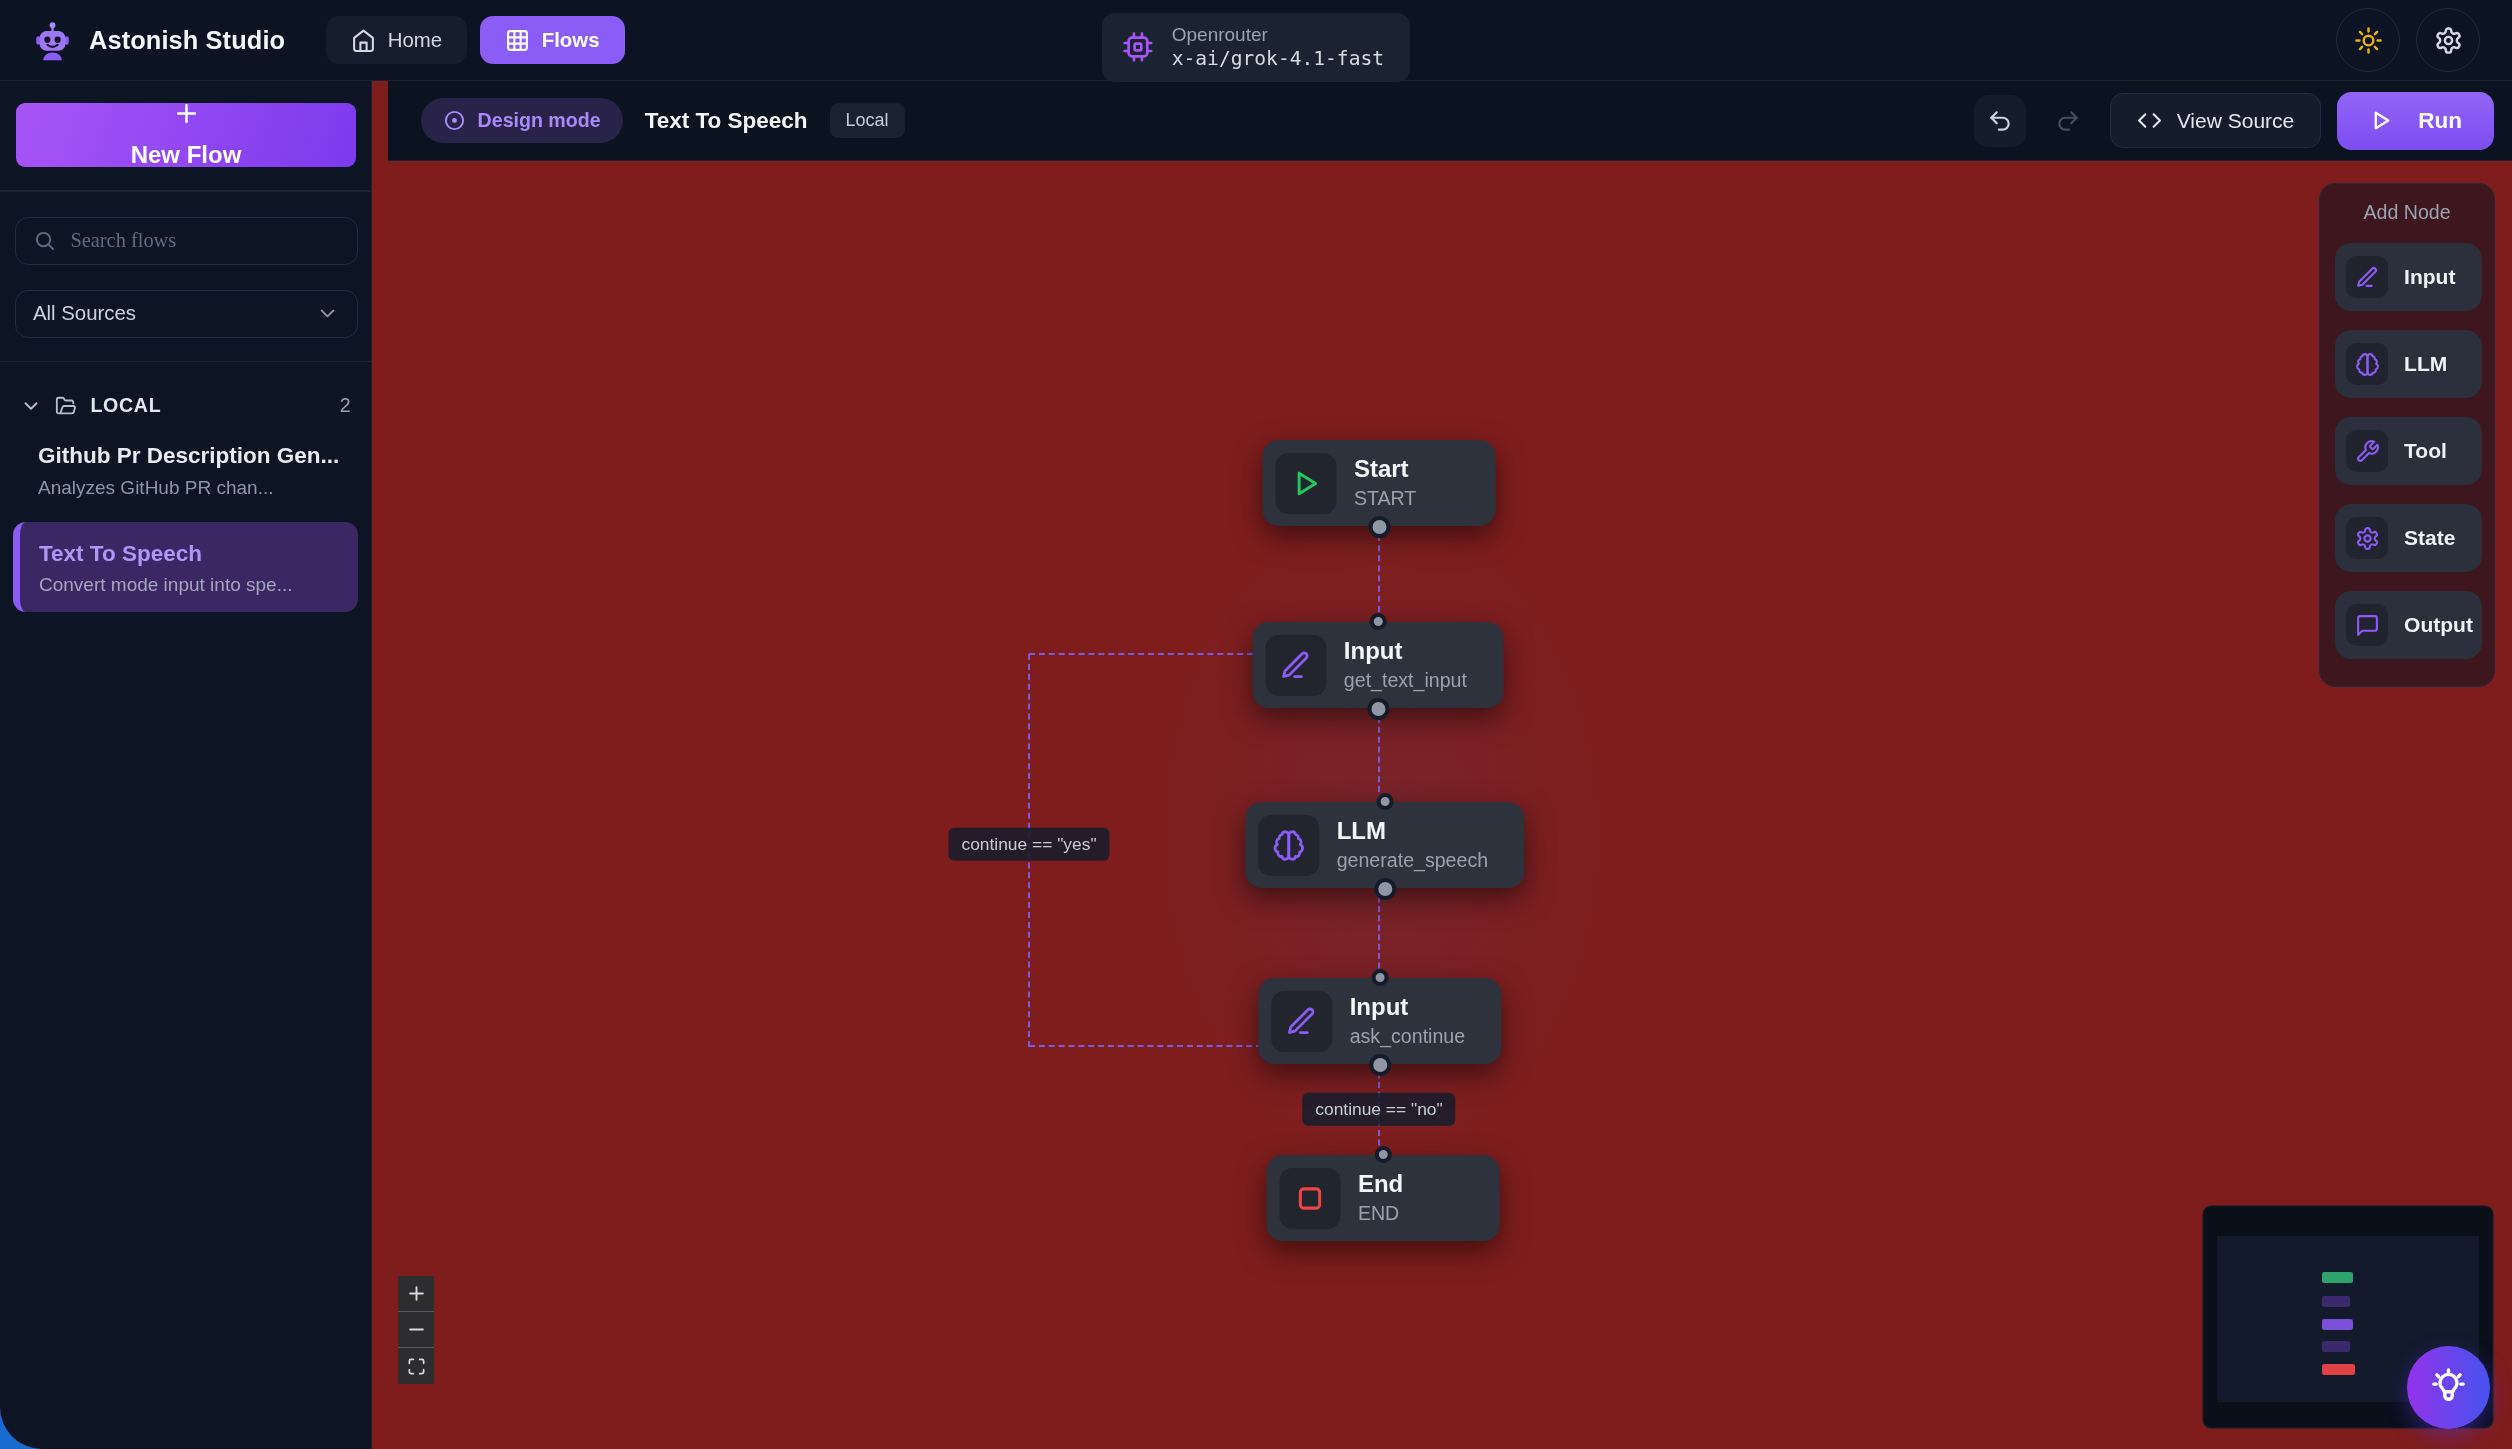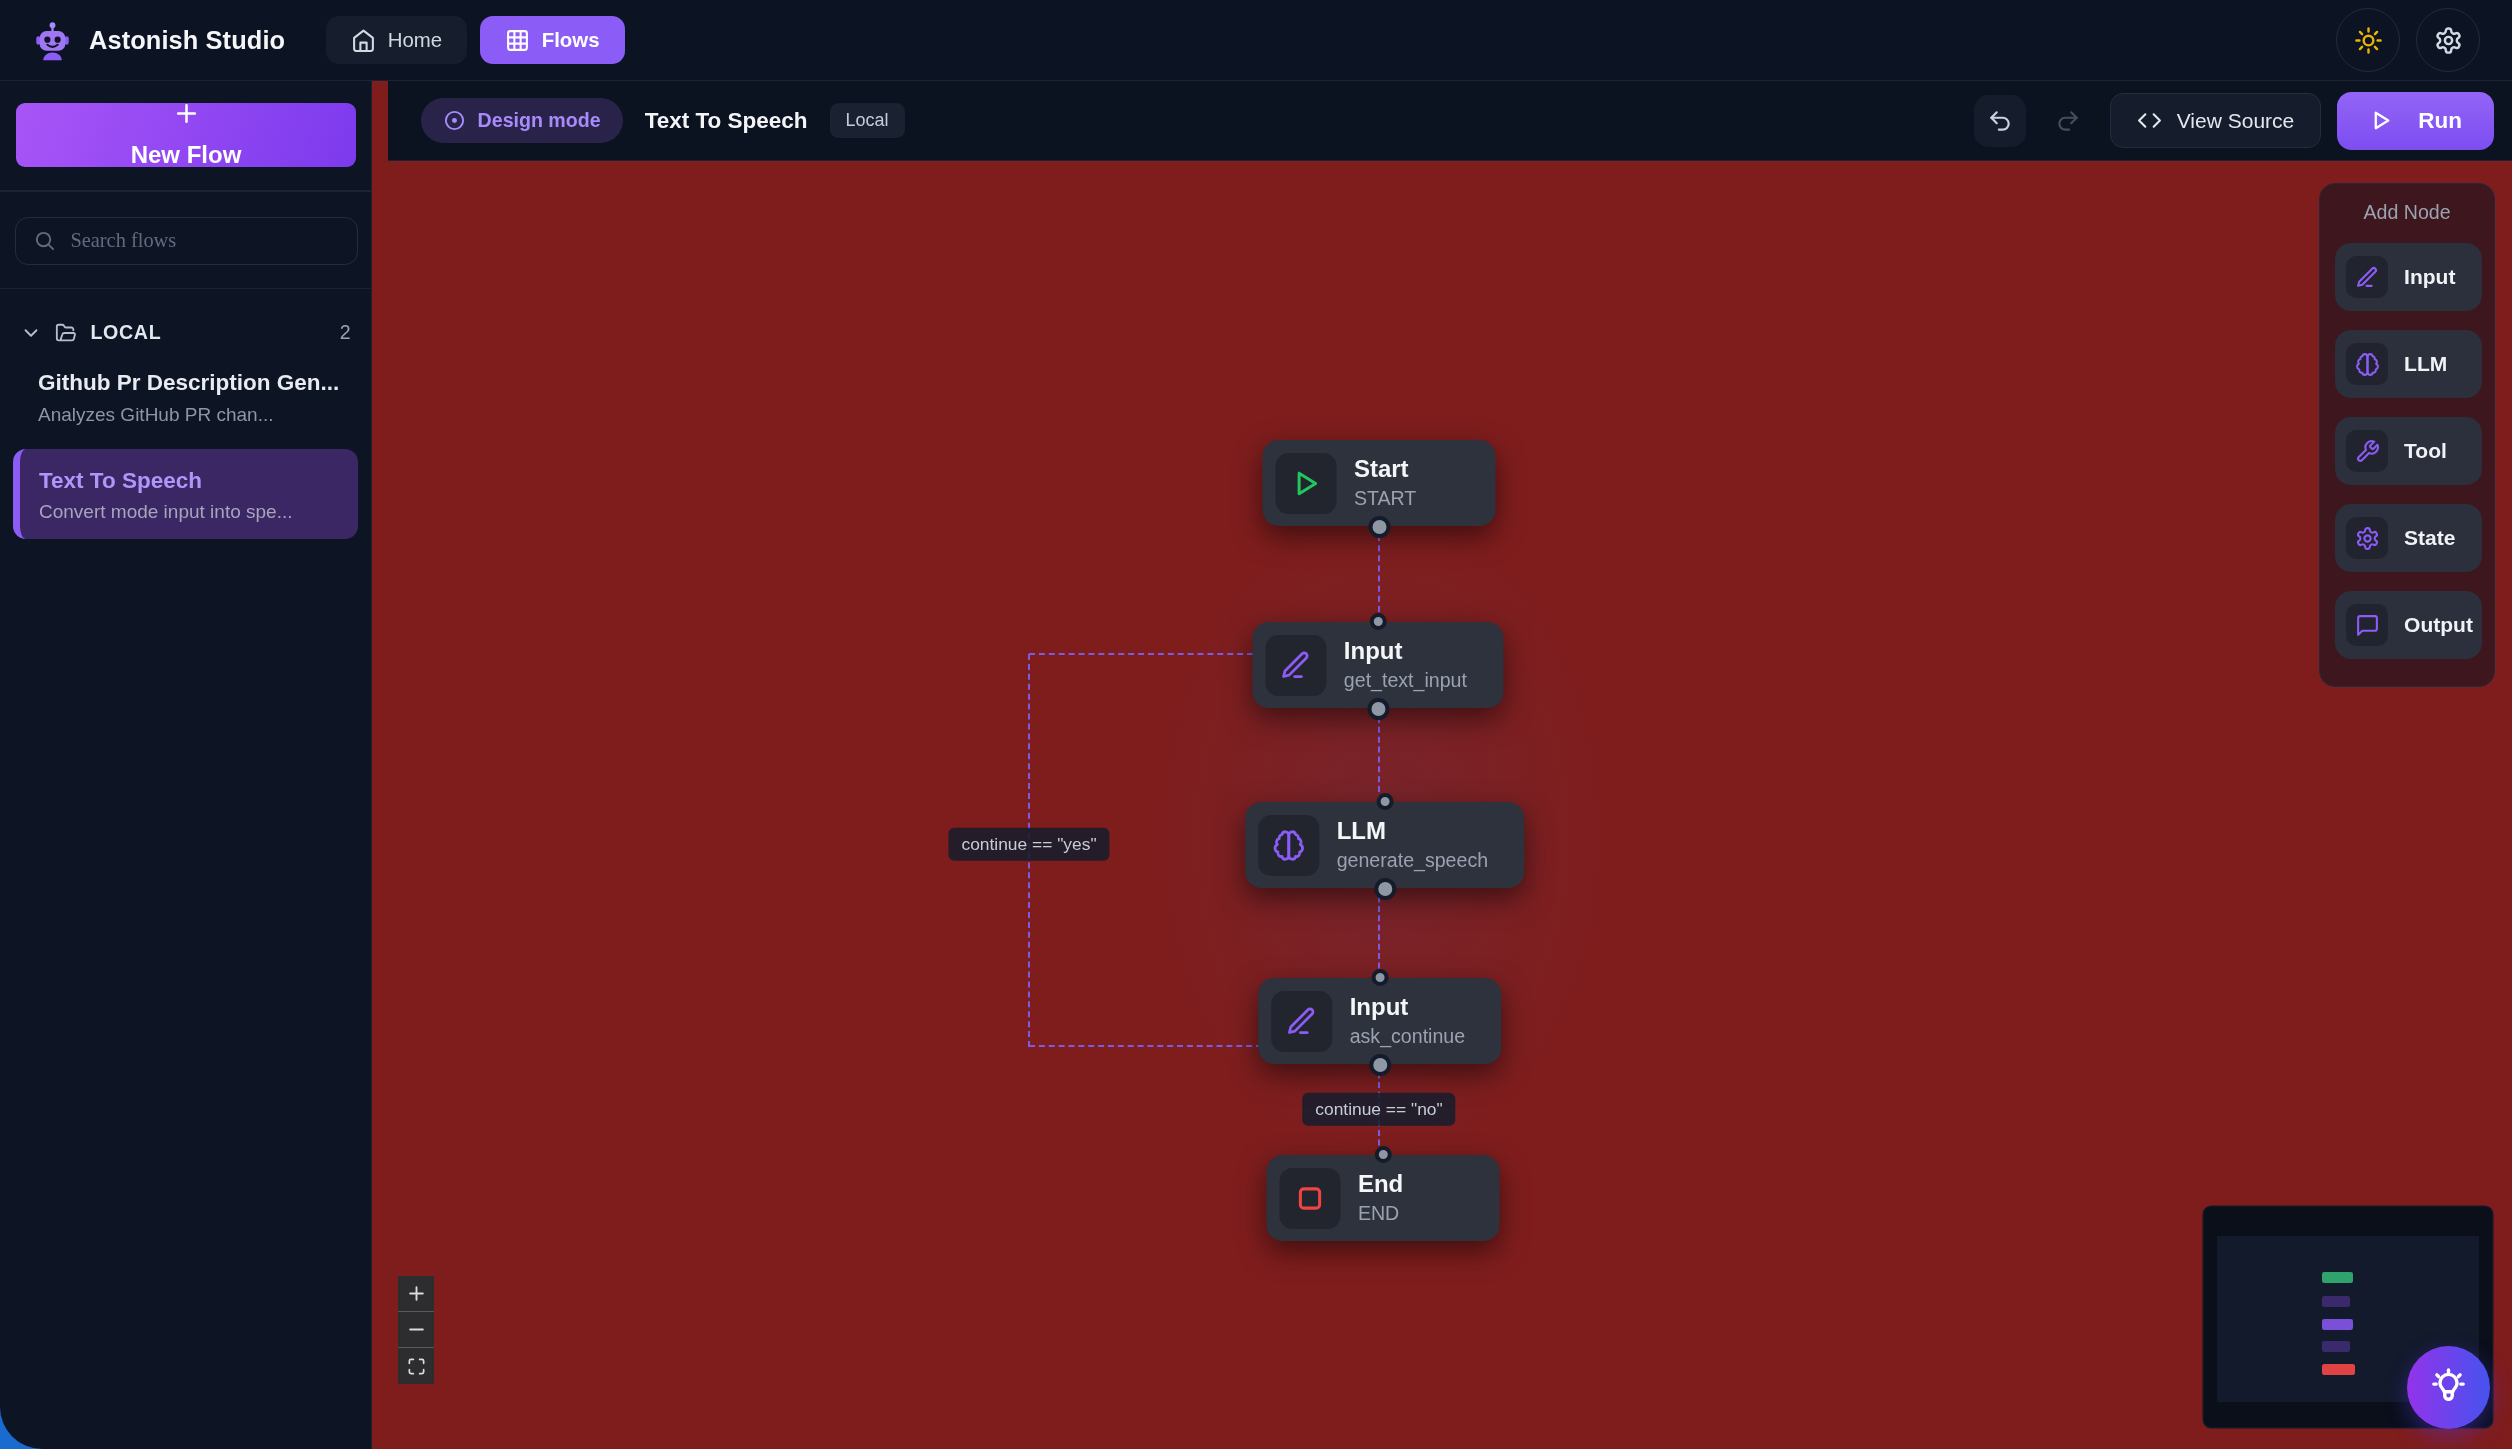--- a/index.html
+++ b/index.html
@@ -238,20 +238,33 @@
         <span>
           <svg viewBox="0 0 24 24" fill="none" stroke="#ffffff" stroke-width="2" stroke-linecap="round" stroke-linejoin="round">
             <rect x="3" y="3" width="18" height="18" rx="2"></rect>
               <path d="M3 9h18M3 15h18M9 3v18M15 3v18"></path>
           </svg>
         </span>
         <span>Flows</span>
       </div>
     </nav>
 
+    <div class="model-chip">
+      <span>
+        <svg width="32" height="32" viewBox="0 0 24 24" fill="none" stroke="#a855f7" stroke-width="2" stroke-linecap="round">
+          <rect x="5" y="5" width="14" height="14" rx="2.5"></rect>
+          <rect x="9.5" y="9.5" width="5" height="5" rx="1"></rect>
+          <path d="M9 2v3M15 2v3M9 19v3M15 19v3M2 9h3M2 15h3M19 9h3M19 15h3"></path>
+        </svg>
+      </span>
+      <span class="txt">
+        <span class="model-provider">Openrouter</span>
+        <span class="model-name">x-ai/grok-4.1-fast</span>
+      </span>
+    </div>
 
     <div class="topbar-right">
       <button class="iconbtn">
         <span>
           <svg width="29" height="29" viewBox="0 0 24 24" fill="none" stroke="#eab308" stroke-width="2" stroke-linecap="round">
             <circle cx="12" cy="12" r="4"></circle>
             <path d="M12 2v2.5M12 19.5V22M2 12h2.5M19.5 12H22M4.9 4.9l1.8 1.8M17.3 17.3l1.8 1.8M4.9 19.1l1.8-1.8M17.3 6.7l1.8-1.8"></path>
           </svg>
         </span>
       </button>
@@ -279,20 +292,30 @@
 
     <div class="sidebox">
       <div class="field">
         <span>
           <svg viewBox="0 0 24 24" fill="none" stroke="#5f6b80" stroke-width="2" stroke-linecap="round">
             <circle cx="11" cy="11" r="7"></circle>
               <path d="m21 21-4.5-4.5"></path>
           </svg>
         </span>
         <input placeholder="Search flows" style="">
+      </div>
+    </div>
+    <div class="sidebox">
+      <div class="field">
+        <span class="sel-label">All Sources</span>
+        <span>
+          <svg viewBox="0 0 24 24" fill="none" stroke="#8d95a6" stroke-width="2" stroke-linecap="round" stroke-linejoin="round">
+              <path d="m6 9 6 6 6-6"></path>
+            </svg>
+        </span>
       </div>
     </div>
     <div class="sidebar-divider"></div>
 
     <div class="local-head">
       <span>
         <svg viewBox="0 0 24 24" fill="none" stroke="#b7bfcc" stroke-width="2" stroke-linecap="round" stroke-linejoin="round">
             <path d="m6 9 6 6 6-6"></path>
           </svg>
       </span>

